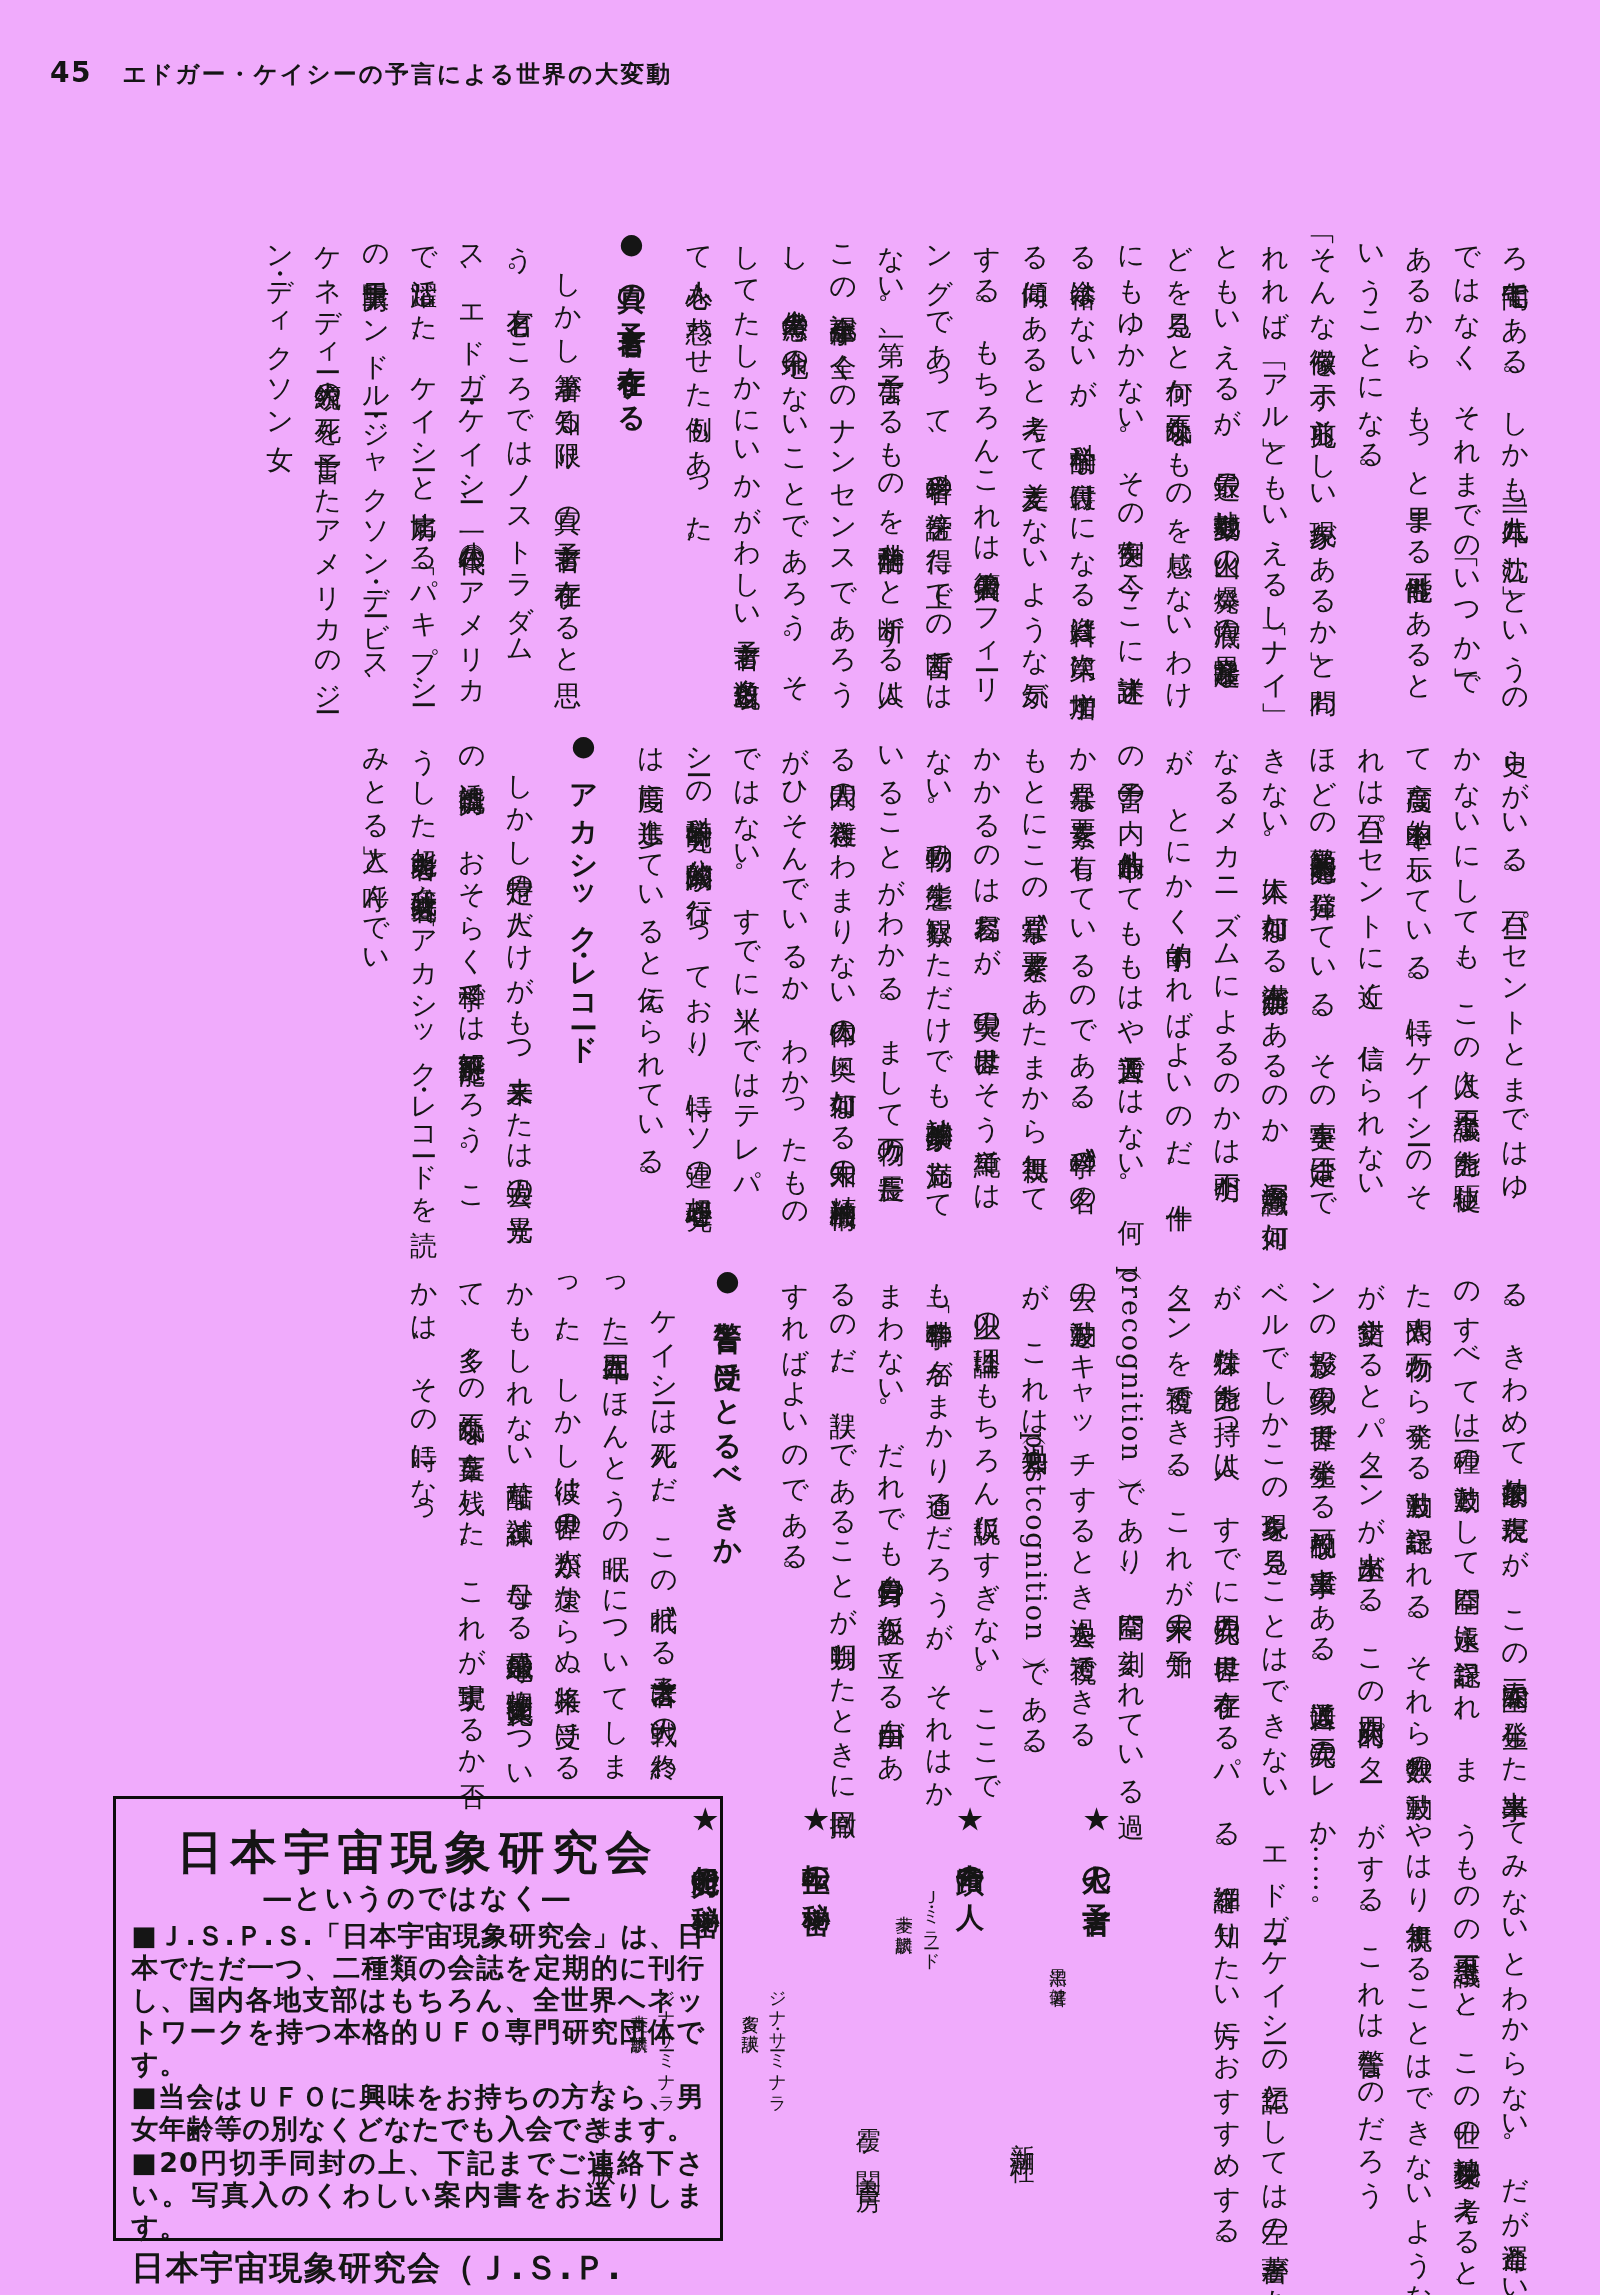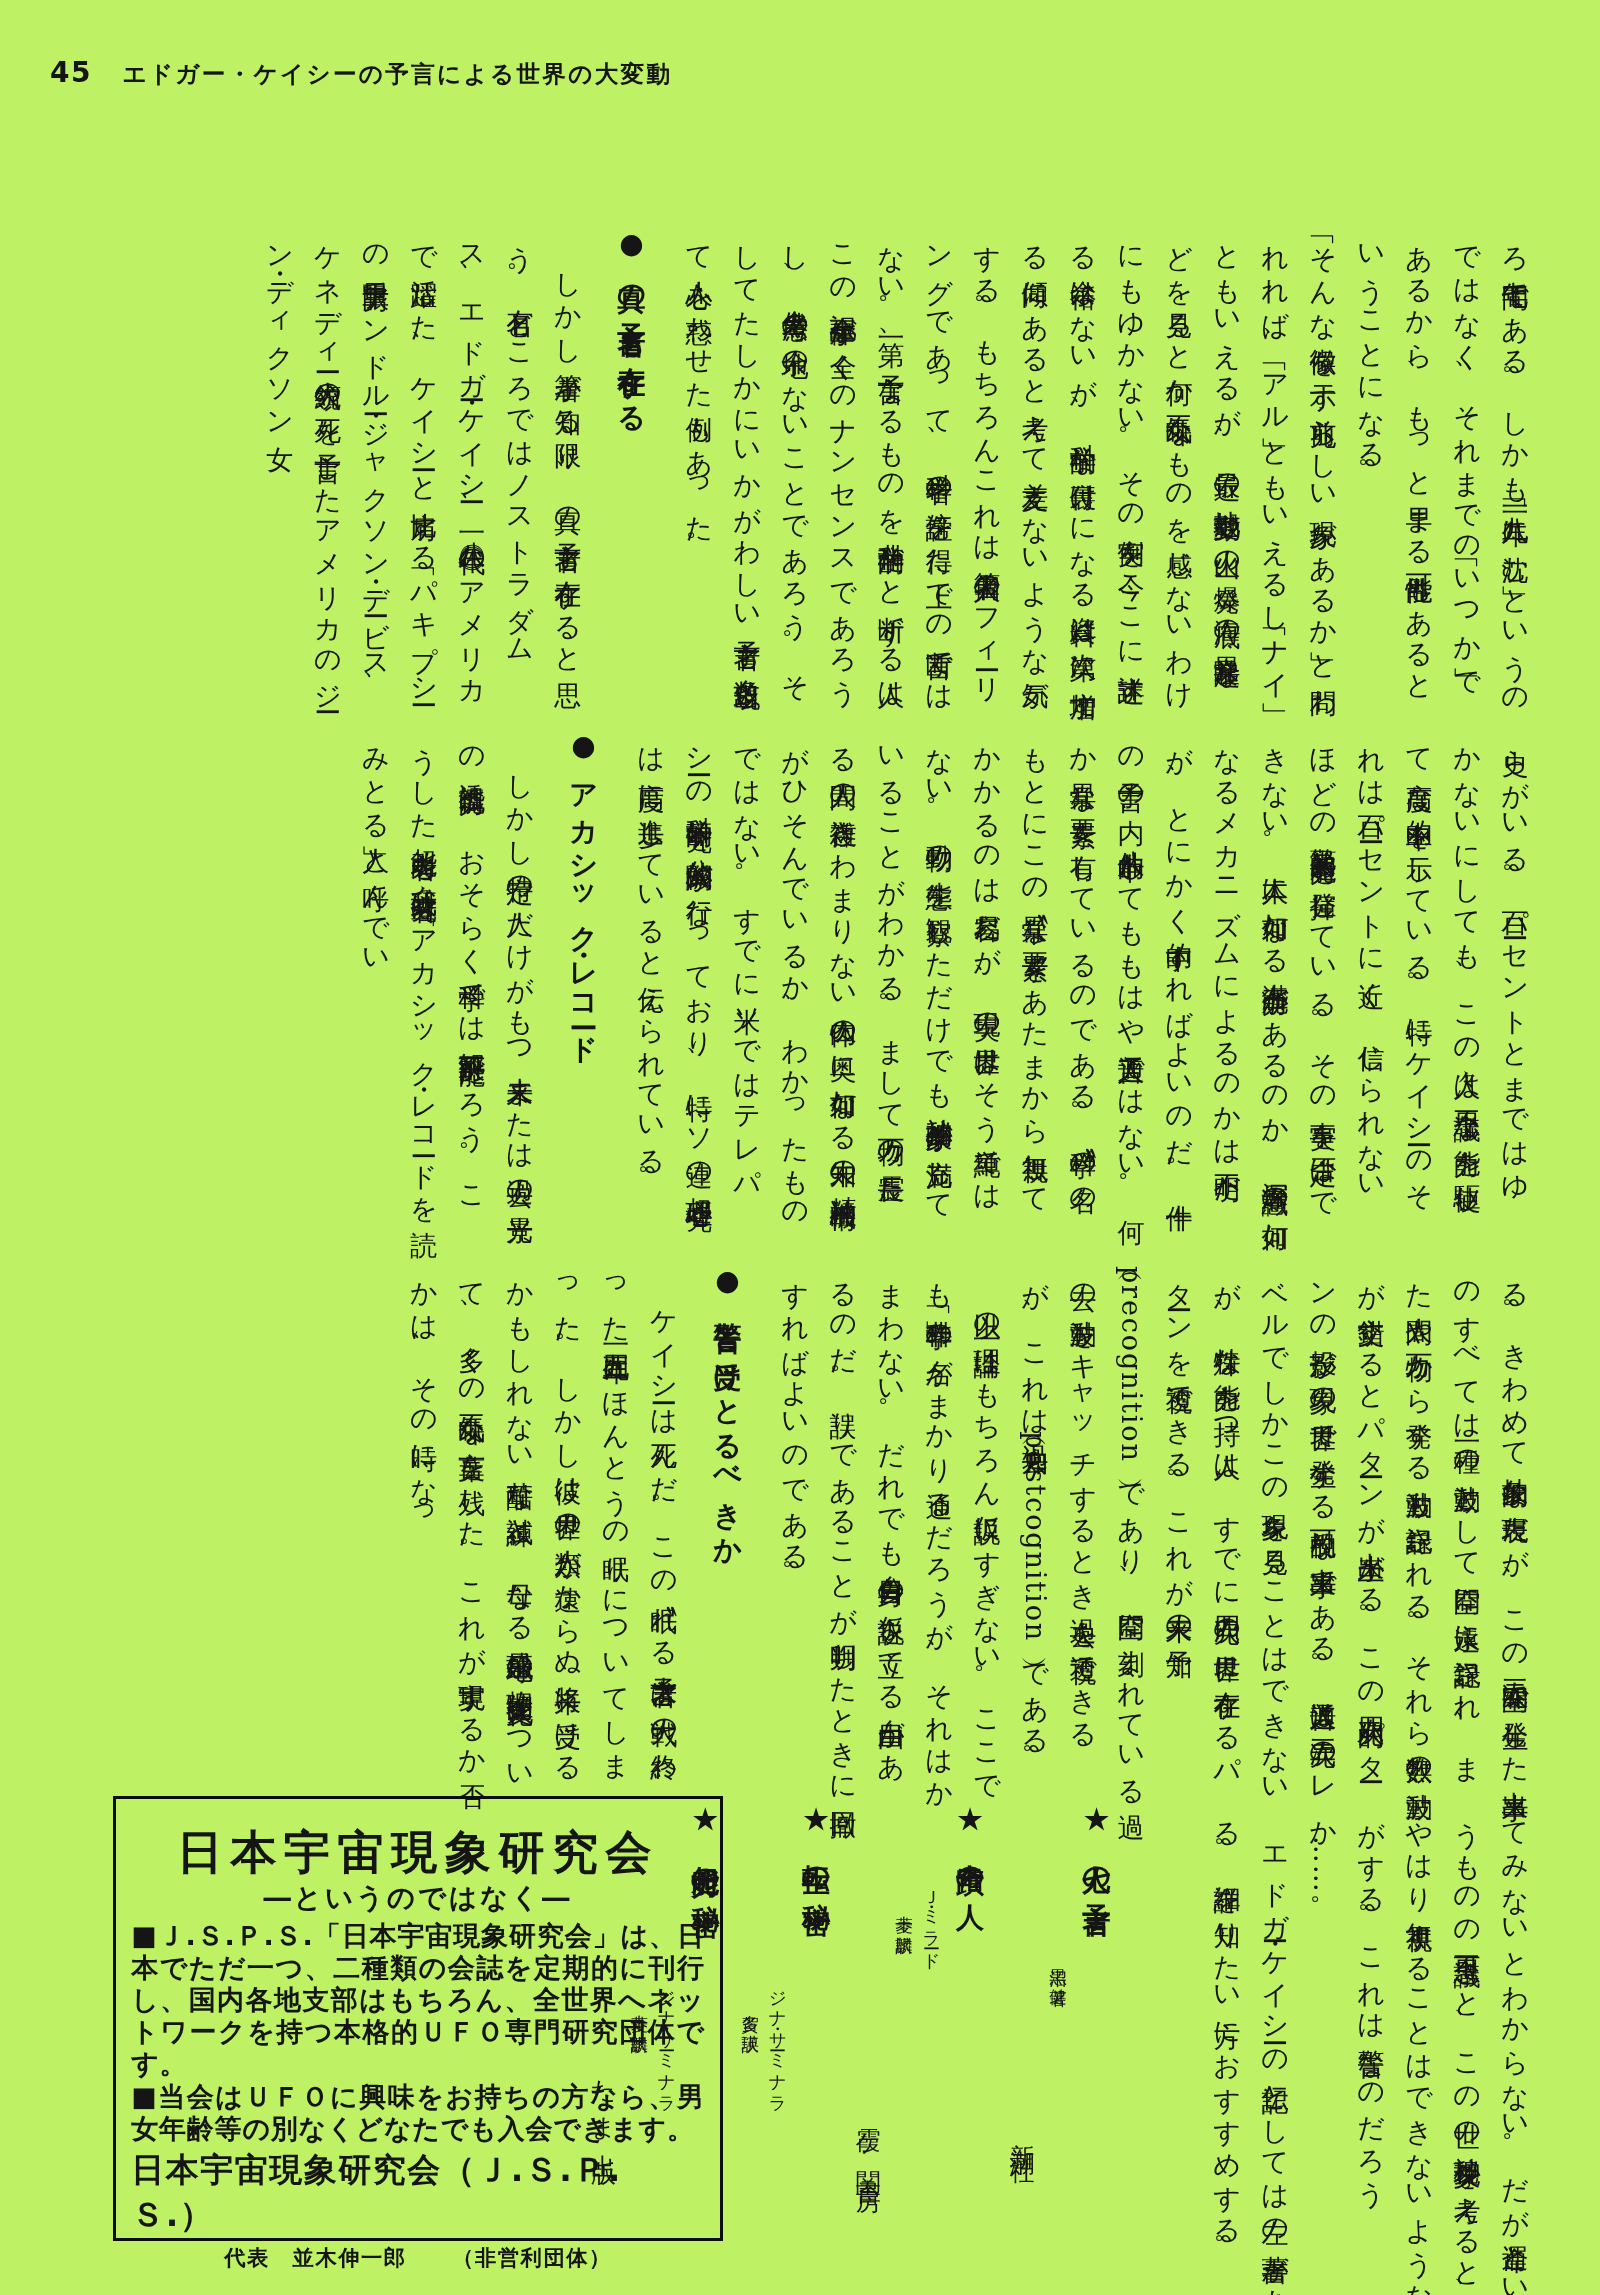--- a/index.html
+++ b/index.html
@@ -1,18 +1,18 @@
 <!DOCTYPE html>
 <html style="font-size:12.2px"><head>
 <meta charset="utf-8">
 <style>
   html,body{margin:0;padding:0;background:#e8e6e0;}
   .page{
     position:relative; width:1600px; height:2295px;
-    background:#bef264; color:#151515; overflow:hidden;
+    background:#f0abfc; color:#151515; overflow:hidden;
     font-family:"DejaVu Serif","Liberation Serif",serif;
   }
   
   .header{position:absolute; left:50px; top:56px; white-space:nowrap;
     font-family:"DejaVu Sans","Liberation Sans",sans-serif; font-weight:bold;}
   .pageno{font-size:28px; display:inline-block; margin-right:30.5px; letter-spacing:1.5px;}
   .ptitle{font-size:23.6px; letter-spacing:2.3px;}
 
   
   .vband{
@@ -118,19 +118,20 @@
       <div class="pub pt-340">たま出版</div>
     </div>
   </div>
 
   <div class="ad">
     <div class="ad-title">日本宇宙現象研究会</div>
     <div class="ad-sub">―というのではなく―</div>
     <div class="ad-body">
       <p>■Ｊ.Ｓ.Ｐ.Ｓ.「日本宇宙現象研究会」は、日本でただ一つ、二種類の会誌を定期的に刊行し、国内各地支部はもちろん、全世界へネットワークを持つ本格的ＵＦＯ専門研究団体です。</p>
       <p>■当会はＵＦＯに興味をお持ちの方なら、男女年齢等の別なくどなたでも入会できます。</p>
+      <p>■20円切手同封の上、下記までご連絡下さい。写真入のくわしい案内書をお送りします。</p>
     </div>
     <div class="ad-org">日本宇宙現象研究会（Ｊ.Ｓ.Ｐ.Ｓ.）</div>
     <div class="ad-rep">代表　並木伸一郎　　（非営利団体）</div>
   </div>
 
 </div>
 
 
 </body></html>

